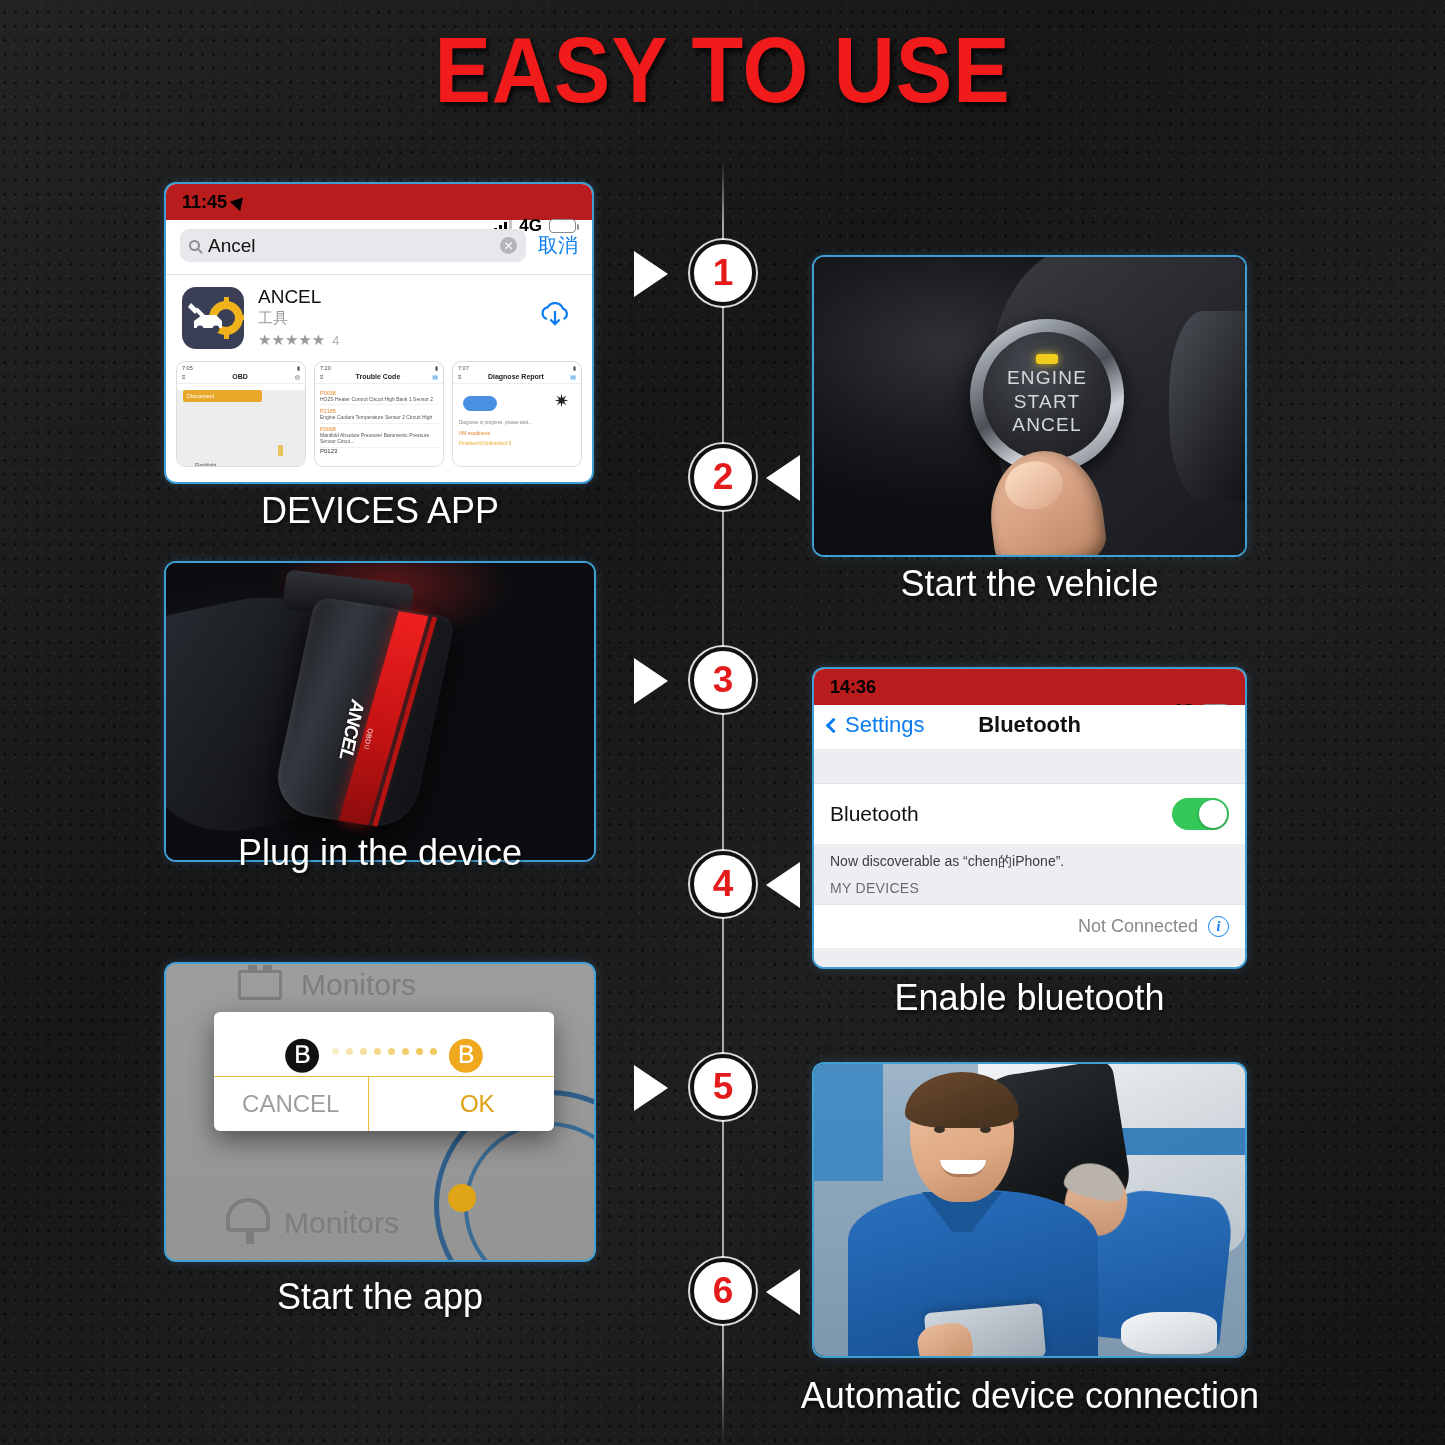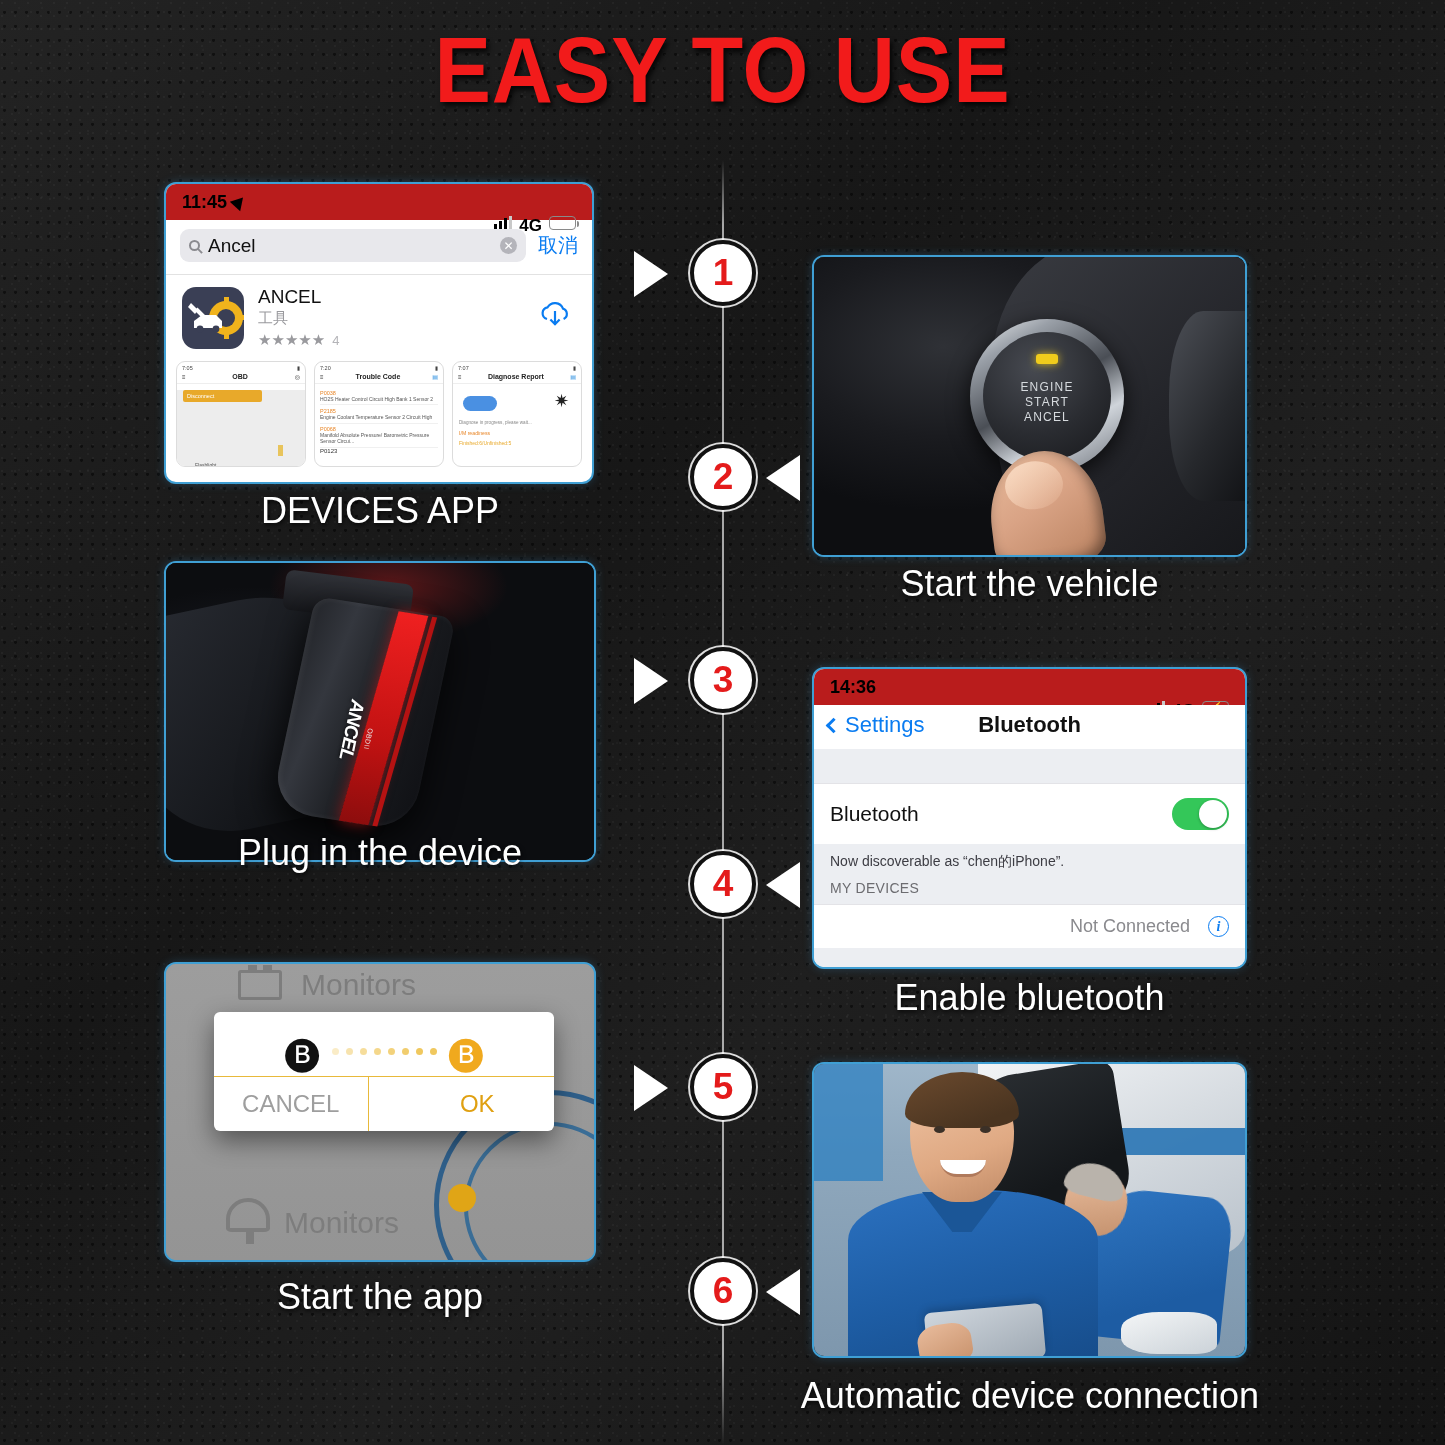--- a/index.html
+++ b/index.html
@@ -93,21 +93,21 @@
     height: 36px; display: flex; align-items: center;
     padding: 0 16px; background: #b91c1c;
     font-size: 18px; font-weight: 700; color: #000; gap: 44px;
   }
   .sb-time { display: flex; align-items: center; gap: 5px; }
   .loc-arrow {
     width: 0; height: 0; display:inline-block;
     border-left: 7px solid transparent; border-right: 7px solid transparent;
     border-bottom: 12px solid #000; transform: rotate(42deg);
   }
-  .sb-right { margin-left: auto; display: flex; align-items: flex-start; gap: 7px; margin-top: 48px; }
+  .sb-right { margin-left: auto; display: flex; align-items: center; gap: 7px; margin-top: 48px; }
   .sig { display: flex; align-items: flex-end; gap: 2px; height: 13px; }
   .sig i { display:block; width: 3px; background:#000; }
   .sig i:nth-child(1){height:5px}.sig i:nth-child(2){height:8px}
   .sig i:nth-child(3){height:11px}.sig i:nth-child(4){height:13px;background:#c9c9c9}
   .net { font-size: 17px; font-weight: 700; }
   .batt { width: 27px; height: 14px; border: 1.6px solid #8a8a8a; border-radius: 4px; position: relative; padding: 1.5px; }
   .batt::after { content:''; position:absolute; right:-4px; top:4px; width:2.5px; height:6px; background:#8a8a8a; border-radius:0 2px 2px 0; }
   .batt .fill { height: 100%; background: #f5c518; border-radius: 2px; }
   .batt.charging .fill { width: 58%; }
   .bolt { position:absolute; left:5px; top:-1px; font-size:13px; color:#000; }
@@ -181,21 +181,21 @@
   }
   .start-inner {
     position: absolute; inset: 13px; border-radius: 50%;
     background: radial-gradient(circle at 40% 28%, #474a51 0%, #2a2c31 55%, #17181b 100%);
     display: flex; flex-direction: column; align-items: center; justify-content: center;
     gap: 1px; padding-top: 12px;
   }
   .led { position:absolute; top: 22px; left: 50%; transform: translateX(-50%);
     width: 22px; height: 10px; background: #f0cc1c; border-radius: 3px;
     box-shadow: 0 0 9px rgba(240,204,28,0.85); }
-  .start-inner span { color: #d6dade; font-size: 12px; letter-spacing: 1.2px; line-height: 1.18; font-weight: 500;}
+  .start-inner span { color: #d6dade; font-size: 19px; letter-spacing: 1.2px; line-height: 1.18; font-weight: 500;}
   .finger {
     position: absolute; left: 176px; bottom: -12px; width: 112px; height: 116px;
     background: linear-gradient(150deg, #e8bb9c 0%, #d9a385 45%, #b9815f 100%);
     border-radius: 52% 52% 30% 30% / 62% 62% 22% 22%;
     box-shadow: -4px -4px 14px rgba(0,0,0,0.45) inset;
     transform: rotate(-7deg);
   }
   .finger::after {
     content:''; position:absolute; left: 18px; top: 9px; width: 58px; height: 48px;
     background: linear-gradient(145deg, rgba(255,228,205,0.85), rgba(235,184,152,0.2));
@@ -274,21 +274,21 @@
     border-top: 1px solid #e3e3e7;
   }
   .bt-row .lbl { font-size: 21px; color: #111; }
   .toggle {
     width: 57px; height: 32px; border-radius: 17px; background: #34c759; position: relative;
   }
   .toggle .knob { position:absolute; right: 2px; top: 2px; width: 28px; height: 28px; border-radius:50%; background:#fff; box-shadow: 0 1px 3px rgba(0,0,0,0.3); }
   .bt-note { padding: 9px 16px 6px; font-size: 14px; color: #3c3c43; background: #eceef2; }
   .bt-sect { padding: 3px 16px 8px; font-size: 14px; color: #6c6c70; background: #eceef2; letter-spacing: 0.3px;}
   .bt-dev {
-    display:flex; align-items:center; justify-content: flex-end; gap: 18px;
+    display:flex; align-items:center; justify-content: flex-end; gap: 10px;
     padding: 11px 16px; background:#fff; border-top: 1px solid #e3e3e7;
   }
   .bt-dev .nc { font-size: 18px; color: #8a8a8e; }
   .info-i {
     width: 21px; height: 21px; border-radius:50%; border: 1.8px solid #0a7cf1;
     color:#0a7cf1; font-size: 14px; display:flex; align-items:center; justify-content:center;
     font-family: "Liberation Serif", serif; font-style: italic; font-weight: 700;
   }
   .bt-foot { height: 20px; background: #eceef2; }
 

